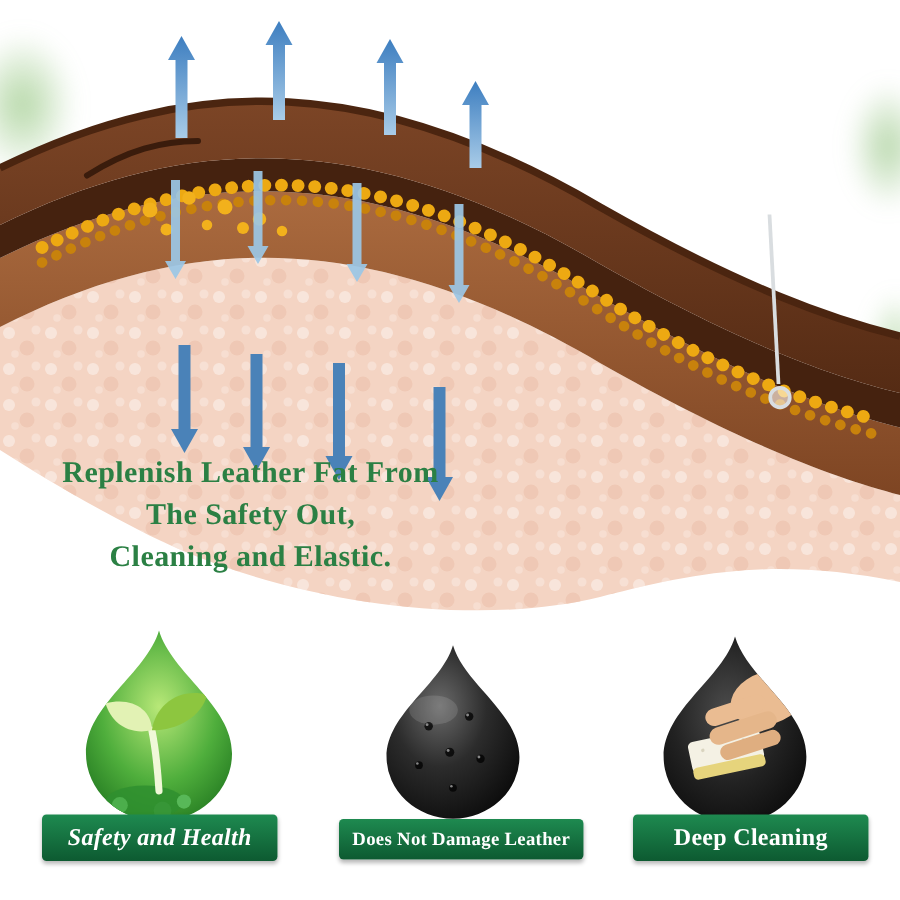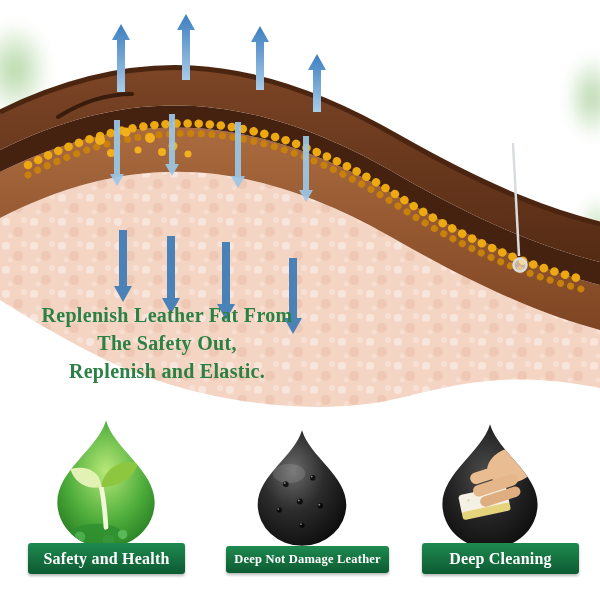--- a/index.html
+++ b/index.html
@@ -17,21 +17,21 @@
   .headline{position:absolute;left:0;top:301px;width:334px;text-align:center;
             color:#2b8044;font-weight:bold;font-size:20px;line-height:28px;letter-spacing:.3px;}
   .feature-icon{position:absolute;}
   .icon-safety{left:44px;top:418px;}
   .icon-leather{left:246px;top:428px;}
   .icon-clean{left:430px;top:422px;}
   .badge{position:absolute;display:flex;align-items:center;justify-content:center;
          color:#ffffff;font-weight:bold;text-align:center;
          background:linear-gradient(180deg,#1e8a50 0%,#0d5a31 100%);
          border-radius:3px;box-shadow:0 2px 3px rgba(0,0,0,.28);letter-spacing:.2px;}
-  .badge-1{left:28px;top:543px;width:157px;height:31px;font-size:16px;}
+  .badge-1{left:28px;top:543px;width:157px;height:31px;font-size:16px;font-style:italic;}
   .badge-2{left:226px;top:546px;width:163px;height:27px;font-size:12.5px;}
   .badge-3{left:422px;top:543px;width:157px;height:31px;font-size:16px;text-align:center;}
 </style>
 </head>
 <body>
 
 <div class="stage">
 
   <div class="leaf-blur leaf-tl"></div>
   <div class="leaf-blur leaf-tr"></div>
@@ -107,21 +107,21 @@
 
     <g>
       <line x1="513" y1="143" x2="519" y2="256" stroke="#d9dde0" stroke-width="2.5"></line>
       <circle cx="520" cy="265" r="6.5" fill="rgba(255,255,255,0.55)" stroke="#d9dde0" stroke-width="2.5"></circle>
     </g>
   </svg>
 
   <div class="headline">
     <div>Replenish Leather Fat From</div>
     <div>The Safety Out,</div>
-    <div>Replenish and Elastic.</div>
+    <div>Cleaning and Elastic.</div>
   </div>
 
   <svg class="feature-icon icon-safety" width="124" height="133" viewBox="0 0 100 112">
     <defs>
       <radialGradient id="g1Green" cx="50%" cy="40%" r="72%">
         <stop offset="0" stop-color="#b8e878"></stop>
           <stop offset="0.55" stop-color="#4fae3c"></stop>
         <stop offset="1" stop-color="#1c711c"></stop>
       </radialGradient>
       <clipPath id="g1Clip">
@@ -199,19 +199,19 @@
         <rect x="33" y="47" width="40" height="10" rx="5" fill="#e5b68a"></rect>
         <rect x="36" y="58" width="36" height="9" rx="4.5" fill="#dfae80"></rect>
       </g>
     </g>
   </svg>
 
   <div class="badge badge-1">
     <span>Safety and Health</span>
   </div>
   <div class="badge badge-2">
-    <span>Deep Not Damage Leather</span>
+    <span>Does Not Damage Leather</span>
   </div>
   <div class="badge badge-3">
     <span>Deep Cleaning</span>
   </div>
 
 </div>
 
 </body></html>

